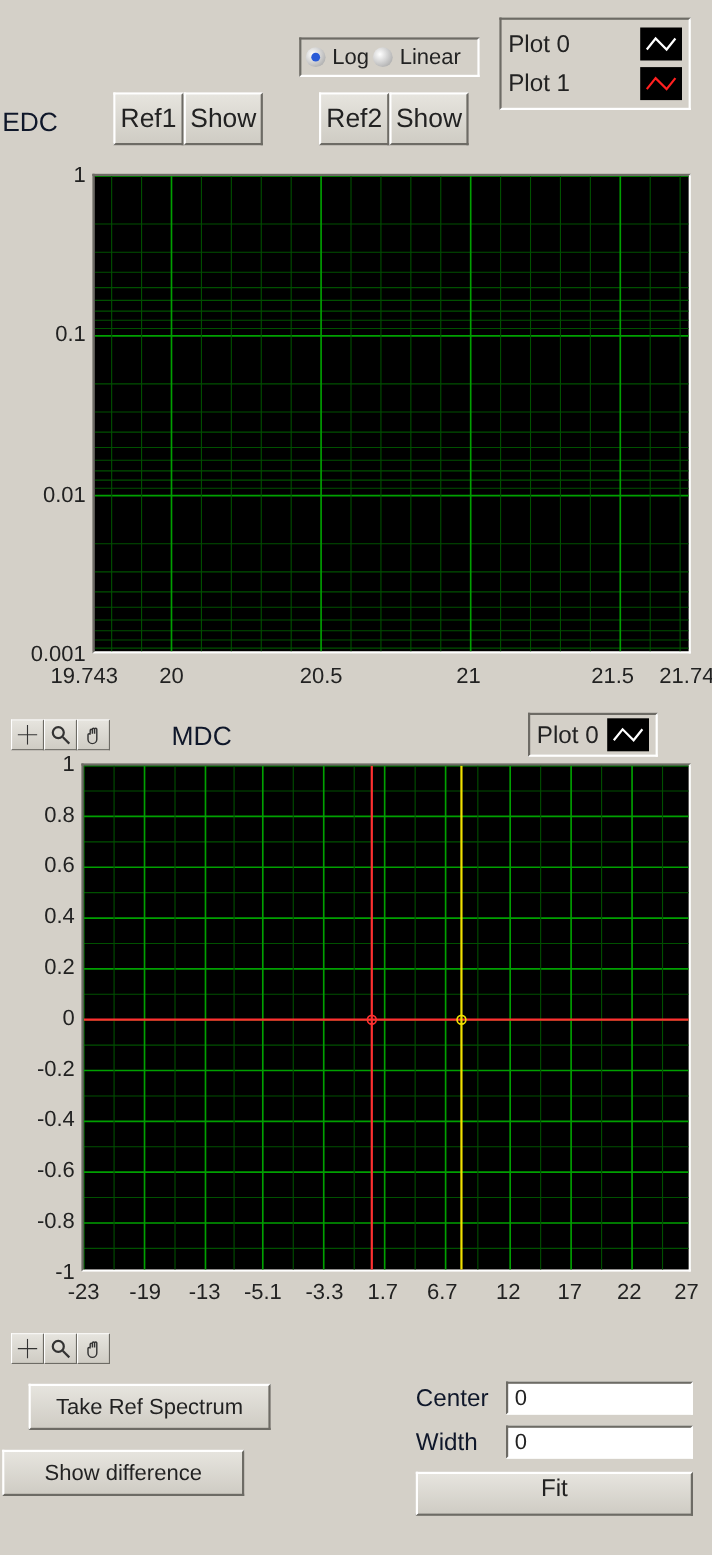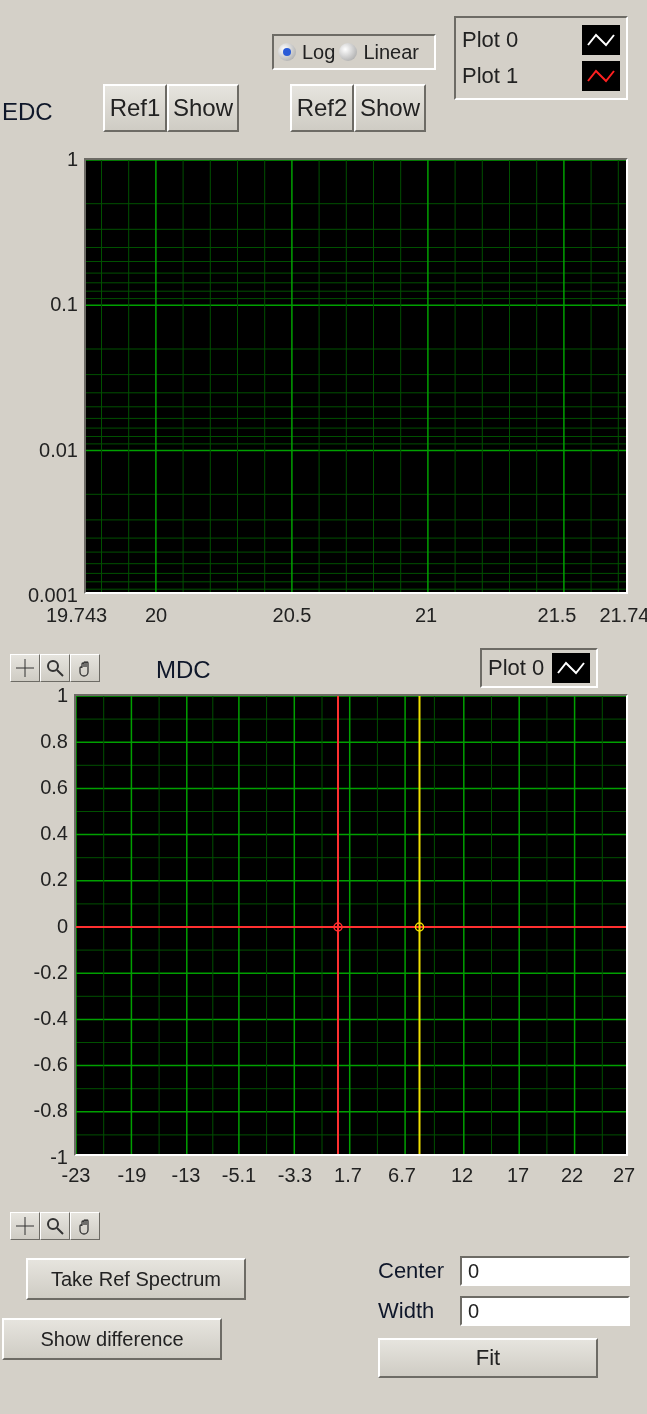--- a/index.html
+++ b/index.html
@@ -89,24 +89,24 @@
   
   .ylab{position:absolute;text-align:right;font-size:20px;color:#222;}
   .xlab{position:absolute;text-align:center;font-size:20px;color:#222;}
   .big-label{position:absolute;font-size:24px;color:#0f172a;}
 
   
   .toolbar{position:absolute;display:flex;align-items:center;}
   .tool-btn{width:30px;height:28px;display:inline-flex;align-items:center;justify-content:center;
     border-top:1px solid #fff;border-left:1px solid #fff;border-right:1px solid #6d6b65;border-bottom:1px solid #6d6b65;
     background:linear-gradient(#e6e4de,#cfccc4);margin-right:0;}
-  .fit-btn{display:flex;align-items:center;justify-content:center;
+  .fit-btn{display:flex;justify-content:center;
     background:linear-gradient(#e6e4de,#cfccc4);
     border-top:2px solid #fff;border-left:2px solid #fff;border-right:2px solid #6d6b65;border-bottom:2px solid #6d6b65;
-    height:40px;width:220px;font-size:22px;}
+    height:40px;width:252px;font-size:22px;}
 </style>
 </head>
 <body>
 
 <div class="radio-box">
   <span class="radio-dot">
       <span class="on"></span>
     </span>
   <span>Log</span>
   <span class="radio-dot"></span>

